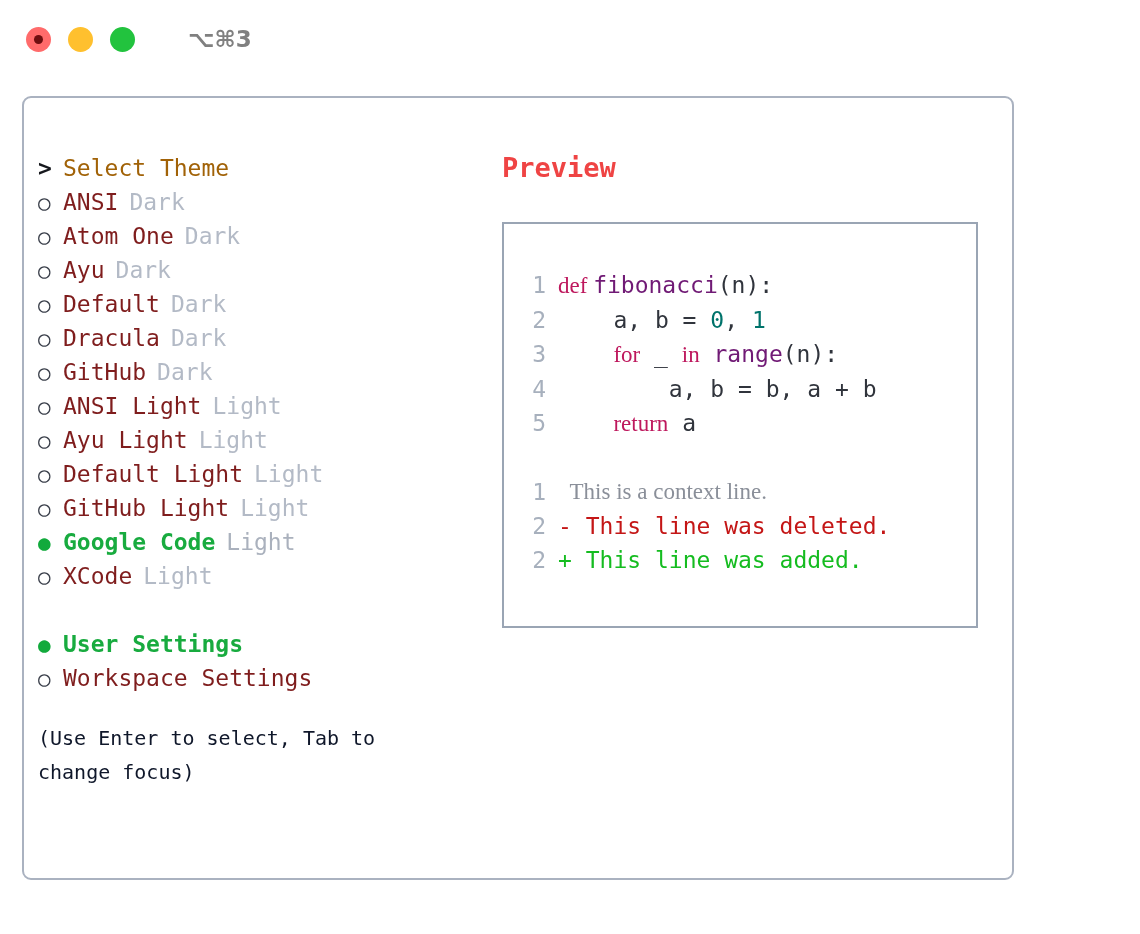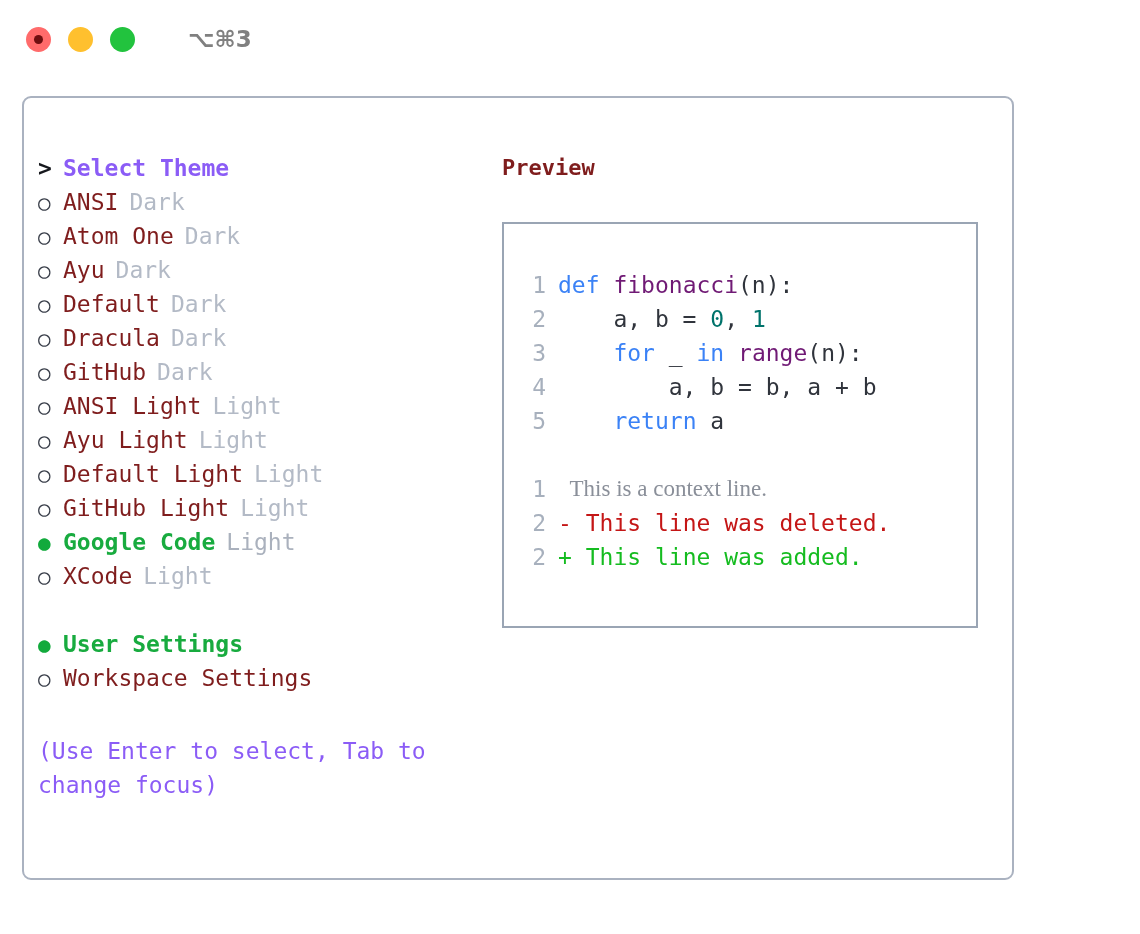--- a/index.html
+++ b/index.html
@@ -126,58 +126,58 @@
   }
 
   .label {
     color: #7f1d1d;
   }
   .label.sel {
     color: #18ab3f;
     font-weight: bold;
   }
   .header-label {
-    color: #8b5cf6;
-    font-weight: 700;
+    color: #a16207;
+    font-weight: 400;
   }
   .tag {
     color: #b3bac6;
     margin-left: 11px;
   }
   .tag.sel-tag {
     color: #aab1bd;
   }
 
   .group-title {
     color: #23262e;
   }
 
   .spacer-row { height: 34px; }
 
   .hint {
-    margin-top: 39px;
-    font-size: 23px;
-    line-height: 34px;
-    color: #8b5cf6;
+    margin-top: 26px;
+    font-size: 20px;
+    line-height: 34px;
+    color: #0f172a;
     width: 420px;
     white-space: pre-wrap;
   }
 
   
   .right-col {
     position: absolute;
     left: 478px;
     top: 53px;
     width: 500px;
   }
   .preview-title {
-    font-size: 22px;
+    font-size: 27px;
     line-height: 34px;
     font-weight: 700;
-    color: #7f1d1d;
+    color: #ef4444;
   }
   .code-box {
     margin-top: 37px;
     width: 476px;
     height: 406px;
     border: 2px solid #9aa5b4;
     box-sizing: border-box;
     background: #ffffff;
     padding: 44px 0 0 0;
   }
@@ -189,21 +189,21 @@
     padding-left: 16px;
   }
   .gutter {
     flex: 0 0 26px;
     text-align: right;
     color: #a7b0bd;
     margin-right: 12px;
   }
   .code-blank { height: 34px; }
 
-  .tok-kw   { color: #3b82f6; }
+  .tok-kw   { color: #be185d; font-family: Liberation Serif, serif; }
   .tok-fn   { color: #701a75; }
   .tok-num  { color: #00736b; }
   .tok-pl   { color: #30343c; }
   .tok-ctx  { color: #8a8f99; font-family: Liberation Serif, serif; }
   .tok-del  { color: #c41616; }
   .tok-add  { color: #15bc20; }
 </style>
 </head>
 <body>
 

